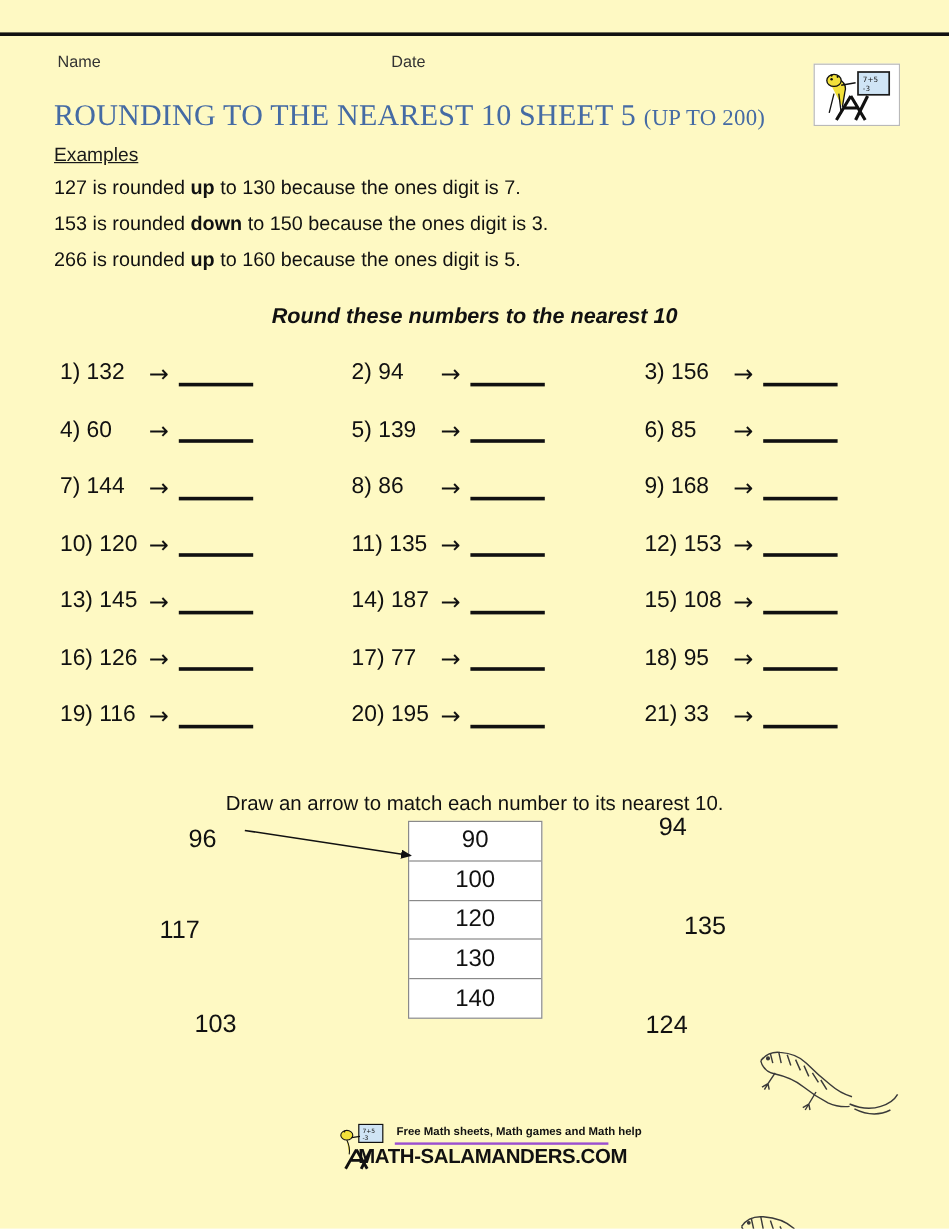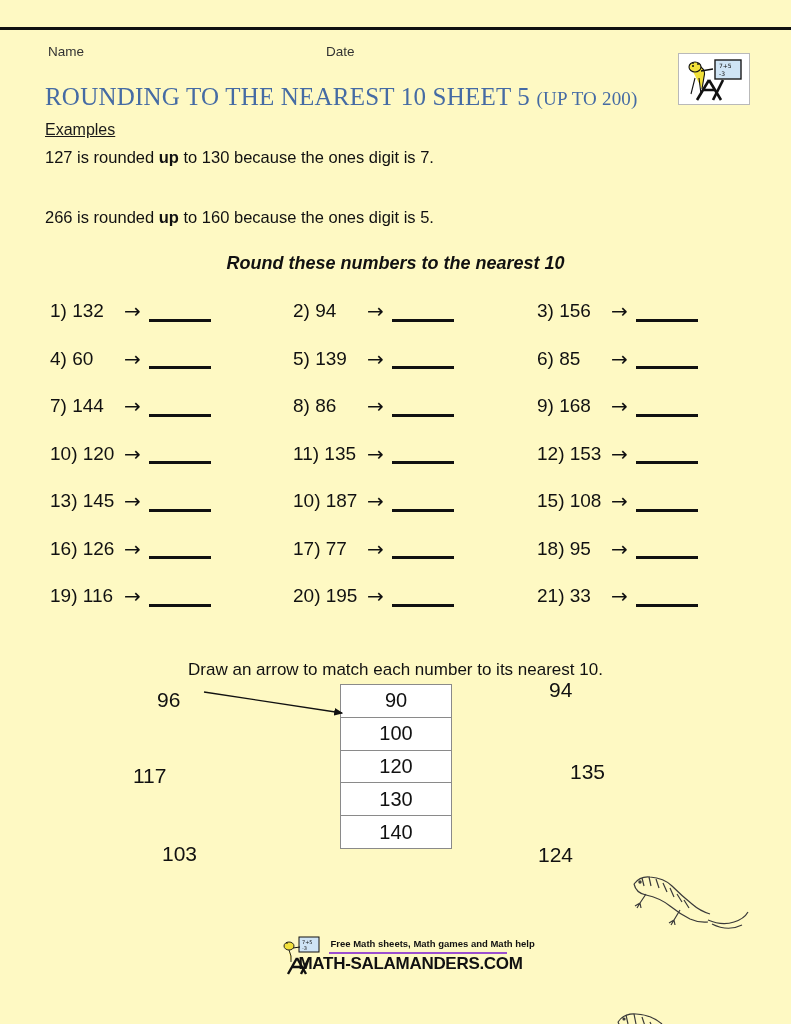--- a/index.html
+++ b/index.html
@@ -303,20 +303,23 @@
   <div class="title">
     <span>ROUNDING TO THE NEAREST 10 SHEET 5</span>
     <span class="small">(UP TO 200)</span>
   </div>
 
   <div class="examples-head">Examples</div>
 
   <div class="ex-line ex1">
     <span>127 is rounded </span><b>up</b><span> to 130 because the ones digit is 7.</span>
   </div>
+  <div class="ex-line ex2">
+    <span>153 is rounded </span><b>down</b><span> to 150 because the ones digit is 3.</span>
+  </div>
   <div class="ex-line ex3">
     <span>266 is rounded </span><b>up</b><span> to 160 because the ones digit is 5.</span>
   </div>
 
   <div class="instr-round">Round these numbers to the nearest 10</div>
 
   <div class="problems">
 
     <div class="prow">
       <div class="pcell col0">
@@ -390,21 +393,21 @@
       </div>
     </div>
 
     <div class="prow">
       <div class="pcell col0">
         <span class="pnum">13) 145</span>
         <span class="parrow">→</span>
         <span class="pblank"></span>
       </div>
       <div class="pcell col1">
-        <span class="pnum">10) 187</span>
+        <span class="pnum">14) 187</span>
         <span class="parrow">→</span>
         <span class="pblank"></span>
       </div>
       <div class="pcell col2">
         <span class="pnum">15) 108</span>
         <span class="parrow">→</span>
         <span class="pblank"></span>
       </div>
     </div>
 

